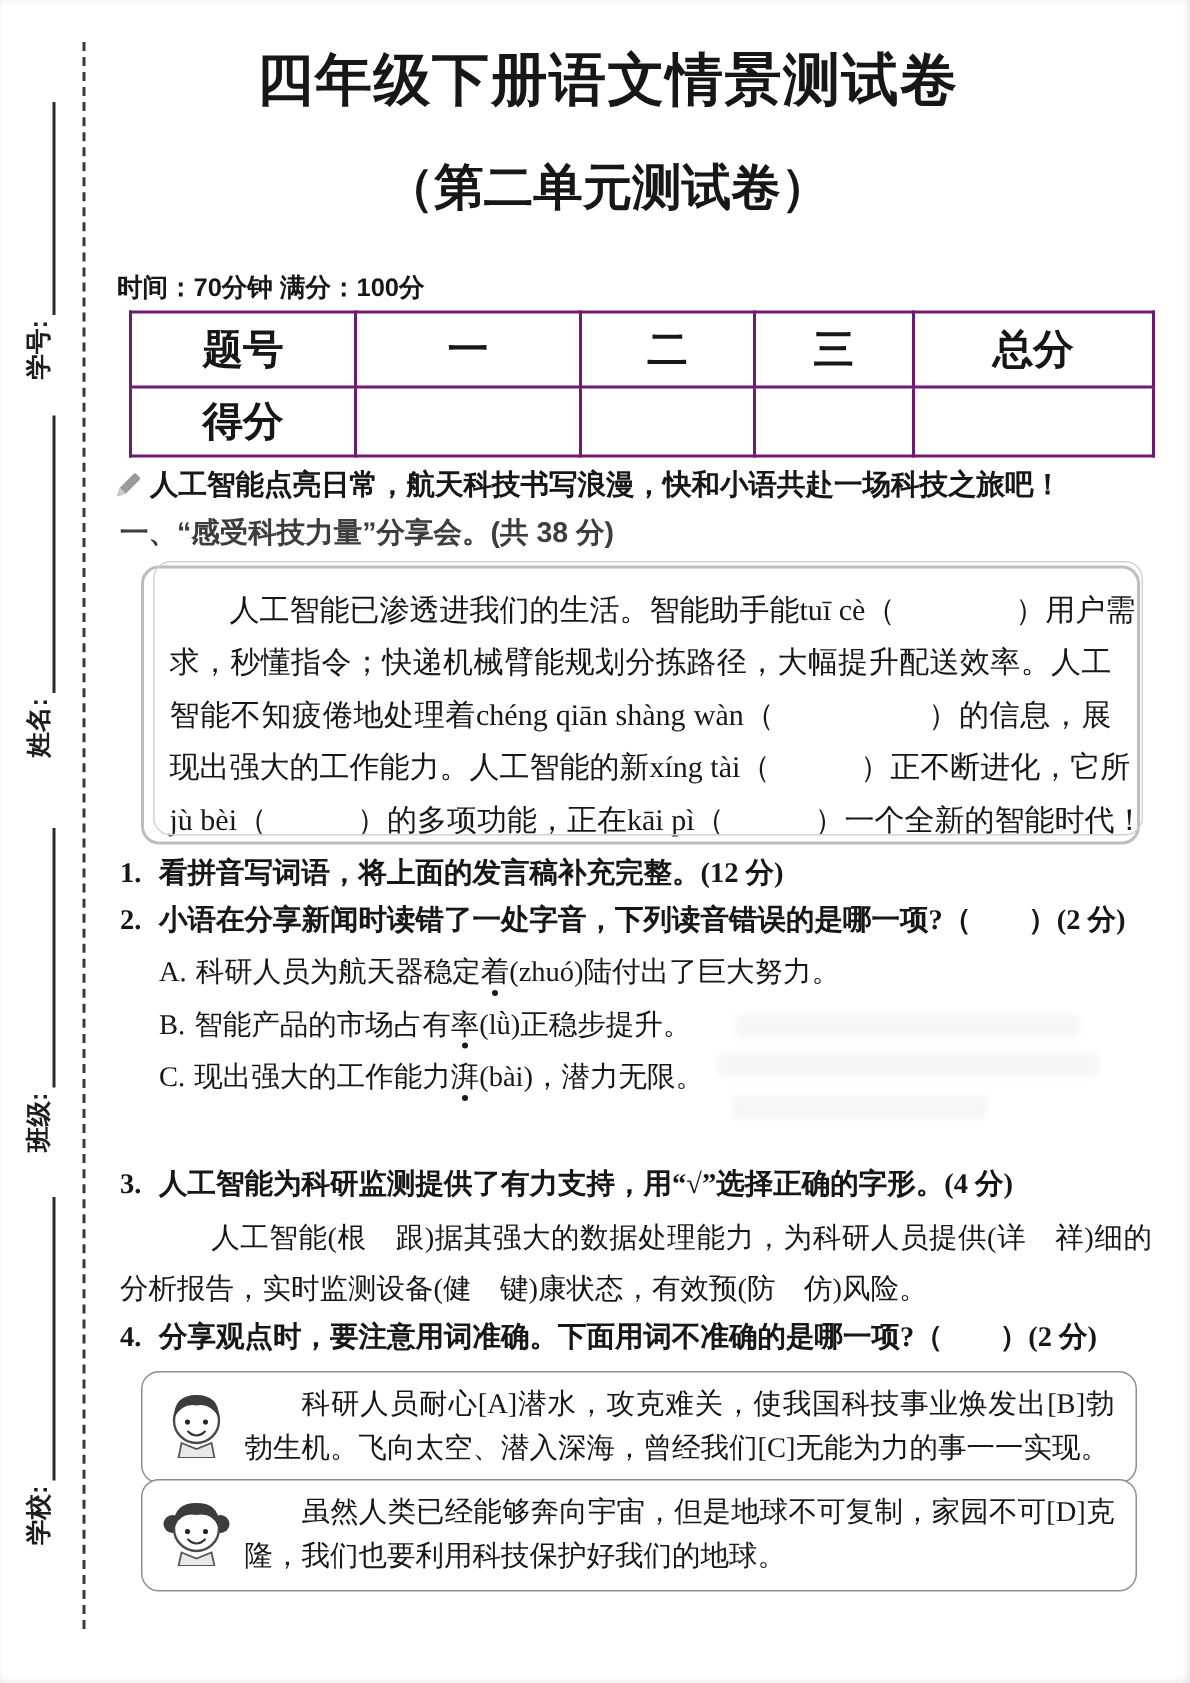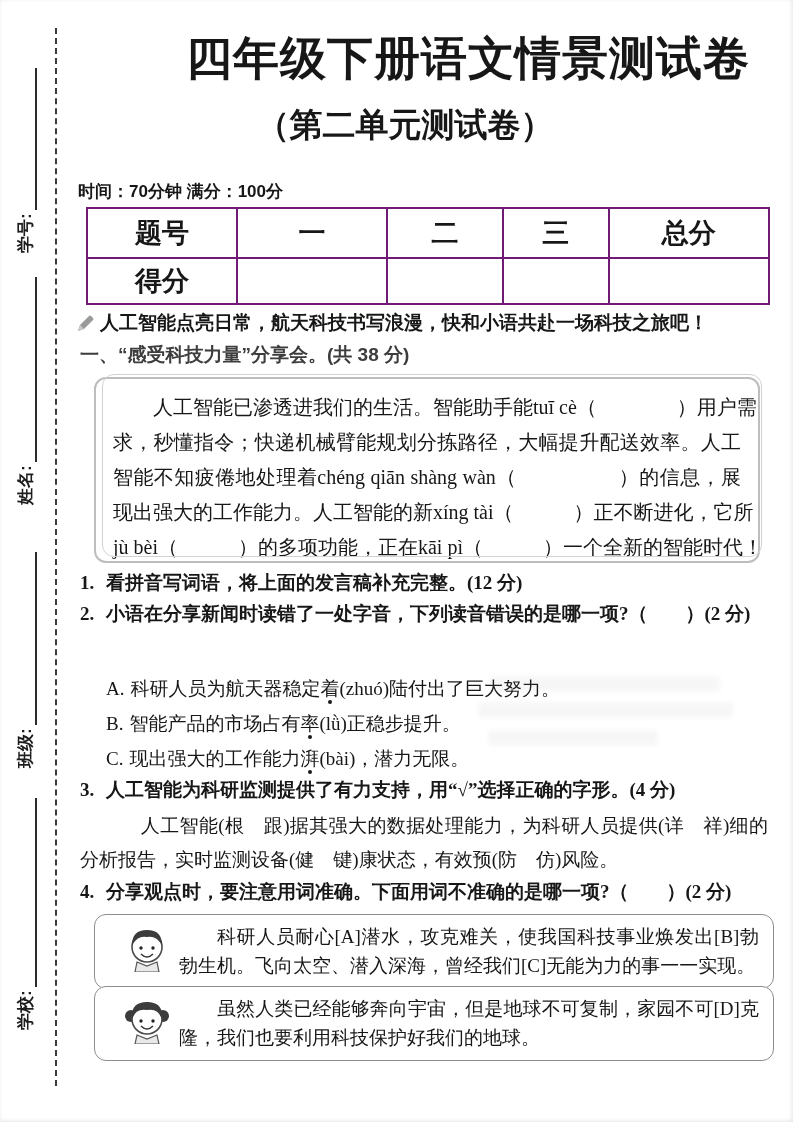--- a/index.html
+++ b/index.html
@@ -24,23 +24,23 @@
     position:absolute;
     transform:rotate(-90deg);
     transform-origin:0 0;
     display:flex;align-items:flex-end;gap:3px;
     font-family:"Liberation Sans","DejaVu Sans",sans-serif;
     font-size:17px;font-weight:600;color:#1d1d1d;
   }
   .vfield .blank{flex:1;border-bottom:2px solid #2b2b2b;height:1.15em;}
 
   
-  .title{left:60px;top:28px;width:690px;text-align:right;
-    font-family:"Liberation Sans","DejaVu Sans",sans-serif;
-    font-size:46px;font-weight:900;letter-spacing:1px;}
+  .title{left:60px;top:28px;width:690px;text-align:center;
+    font-family:"Liberation Sans","DejaVu Sans",sans-serif;
+    font-size:38px;font-weight:900;letter-spacing:1px;}
   .subtitle{left:60px;top:103px;width:690px;text-align:center;
     font-family:"Liberation Sans","DejaVu Sans",sans-serif;
     font-size:33px;font-weight:700;}
   .meta{left:78px;top:180px;width:690px;
     font-family:"Liberation Sans","DejaVu Sans",sans-serif;
     font-size:17px;font-weight:700;}
 
   
   .score-table{left:86px;top:207px;width:684px;border-collapse:collapse;
     font-family:"Liberation Sans","DejaVu Sans",sans-serif;}
@@ -70,35 +70,35 @@
     border:1.5px solid #d2d2d2;border-radius:12px;pointer-events:none;
   }
   .passage .pline{text-align:justify;text-align-last:justify;white-space:nowrap;}
   .passage .pline:first-child{text-indent:2em;}
   .passage .pline:last-child{text-align-last:auto;}
 
   
   .q{display:flex;gap:8px;font-size:19px;line-height:25px;}
   .qnum{font-weight:700;min-width:18px;}
   .qstem{font-weight:700;flex:1;}
-  .opt{left:106px;width:660px;font-size:19px;line-height:25px;margin-top:40px;}
+  .opt{left:106px;width:660px;font-size:19px;line-height:25px;}
   .optlabel{margin-right:6px;}
   .emph{position:relative;}
   .emph::after{
     content:"";position:absolute;width:4px;height:4px;border-radius:50%;
     background:#1a1a1a;left:50%;bottom:-5px;transform:translateX(-50%);
   }
   .qbody{left:80px;width:688px;font-size:19px;line-height:34px;
     text-align:justify;text-indent:3.2em;}
 
   
   .bubble{
     left:94px;width:636px;
     border:1.5px solid #8d8d8d;border-radius:12px;
-    padding:7px 14px 8px 28px;
+    padding:7px 14px 8px 12px;
     font-size:19px;line-height:29px;text-align:justify;
     background:#fff;
   }
   .bubble .avatar{float:left;width:48px;height:50px;margin:0 8px 0 0;}
   .bubble p{margin:0;text-indent:2em;}
 
   .footer{left:0;top:1143px;width:793px;text-align:center;
     font-size:17px;letter-spacing:.55em;font-weight:600;}
 
   

